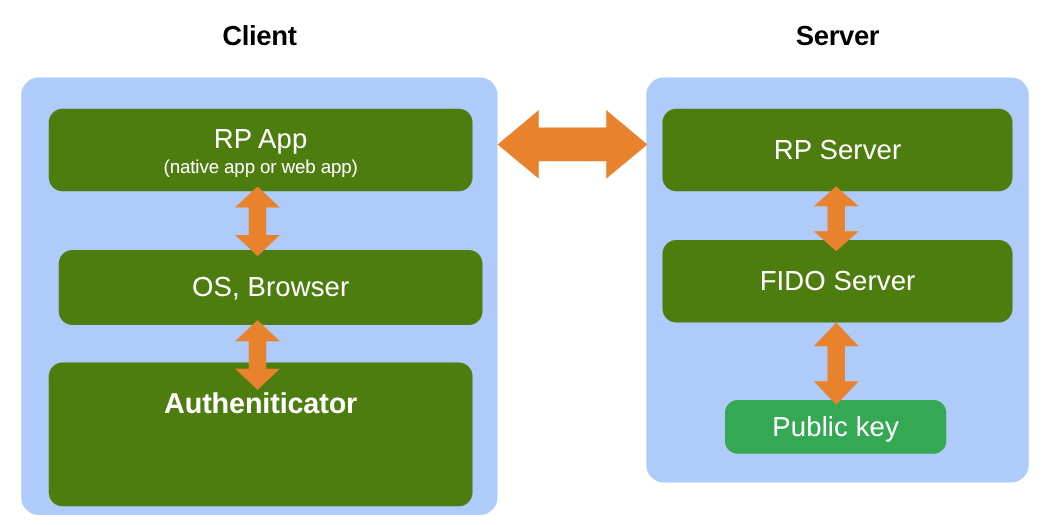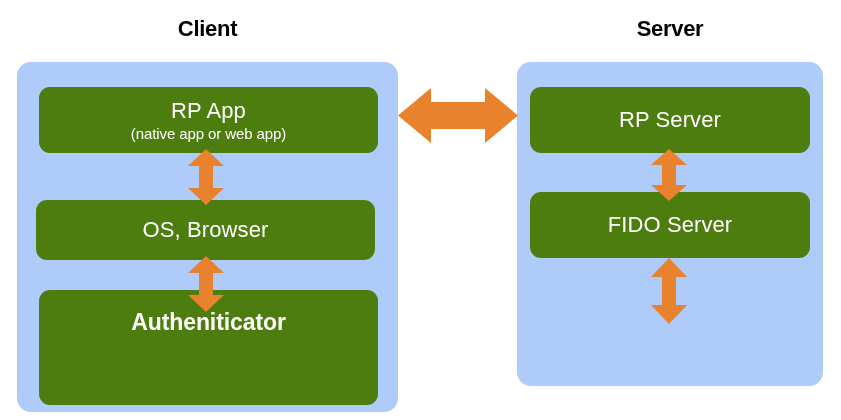--- a/index.html
+++ b/index.html
@@ -73,21 +73,21 @@
   .box-label-small {
     font-size: 23px;
     line-height: 20px;
     font-weight: 700;
     letter-spacing: -0.1px;
     white-space: nowrap;
   }
 
   
   #box-rp-app       { left: 39px; top: 87px;  width: 339px; height: 66px; }
-  #box-os-browser   { left: 36px; top: 200px; width: 339px; height: 60px; }
+  #box-os-browser   { left: 47px; top: 200px; width: 339px; height: 60px; }
   #box-authenticator{
     left: 39px; top: 290px; width: 339px; height: 115px;
     justify-content: flex-start; padding-top: 22px;
   }
 
   
   #box-rp-server    { left: 530px; top: 87px;  width: 280px; height: 66px; }
   #box-fido-server  { left: 530px; top: 192px; width: 280px; height: 66px; }
 
   
@@ -145,20 +145,23 @@
   <div class="panel" id="panel-server"></div>
 
   <div class="box" id="box-rp-server">
     <div class="box-title">RP Server</div>
   </div>
 
   <div class="box" id="box-fido-server">
     <div class="box-title">FIDO Server</div>
   </div>
 
+  <div class="key-box" id="key-public">
+    <span>Public key</span>
+  </div>
 
   <div class="arrow" id="arrow-client-server">
     <svg viewBox="0 0 120 55" preserveAspectRatio="none" aria-hidden="true">
       <polygon points="0,27.5 33,0 33,14 87,14 87,0 120,27.5 87,55 87,41 33,41 33,55" fill="#e8822c"></polygon>
     </svg>
   </div>
 
   <div class="arrow" id="arrow-rpapp-os">
     <svg viewBox="0 0 36 56" preserveAspectRatio="none" aria-hidden="true">
       <polygon points="18,0 36,17 25,17 25,39 36,39 18,56 0,39 11,39 11,17 0,17" fill="#e8822c"></polygon>

